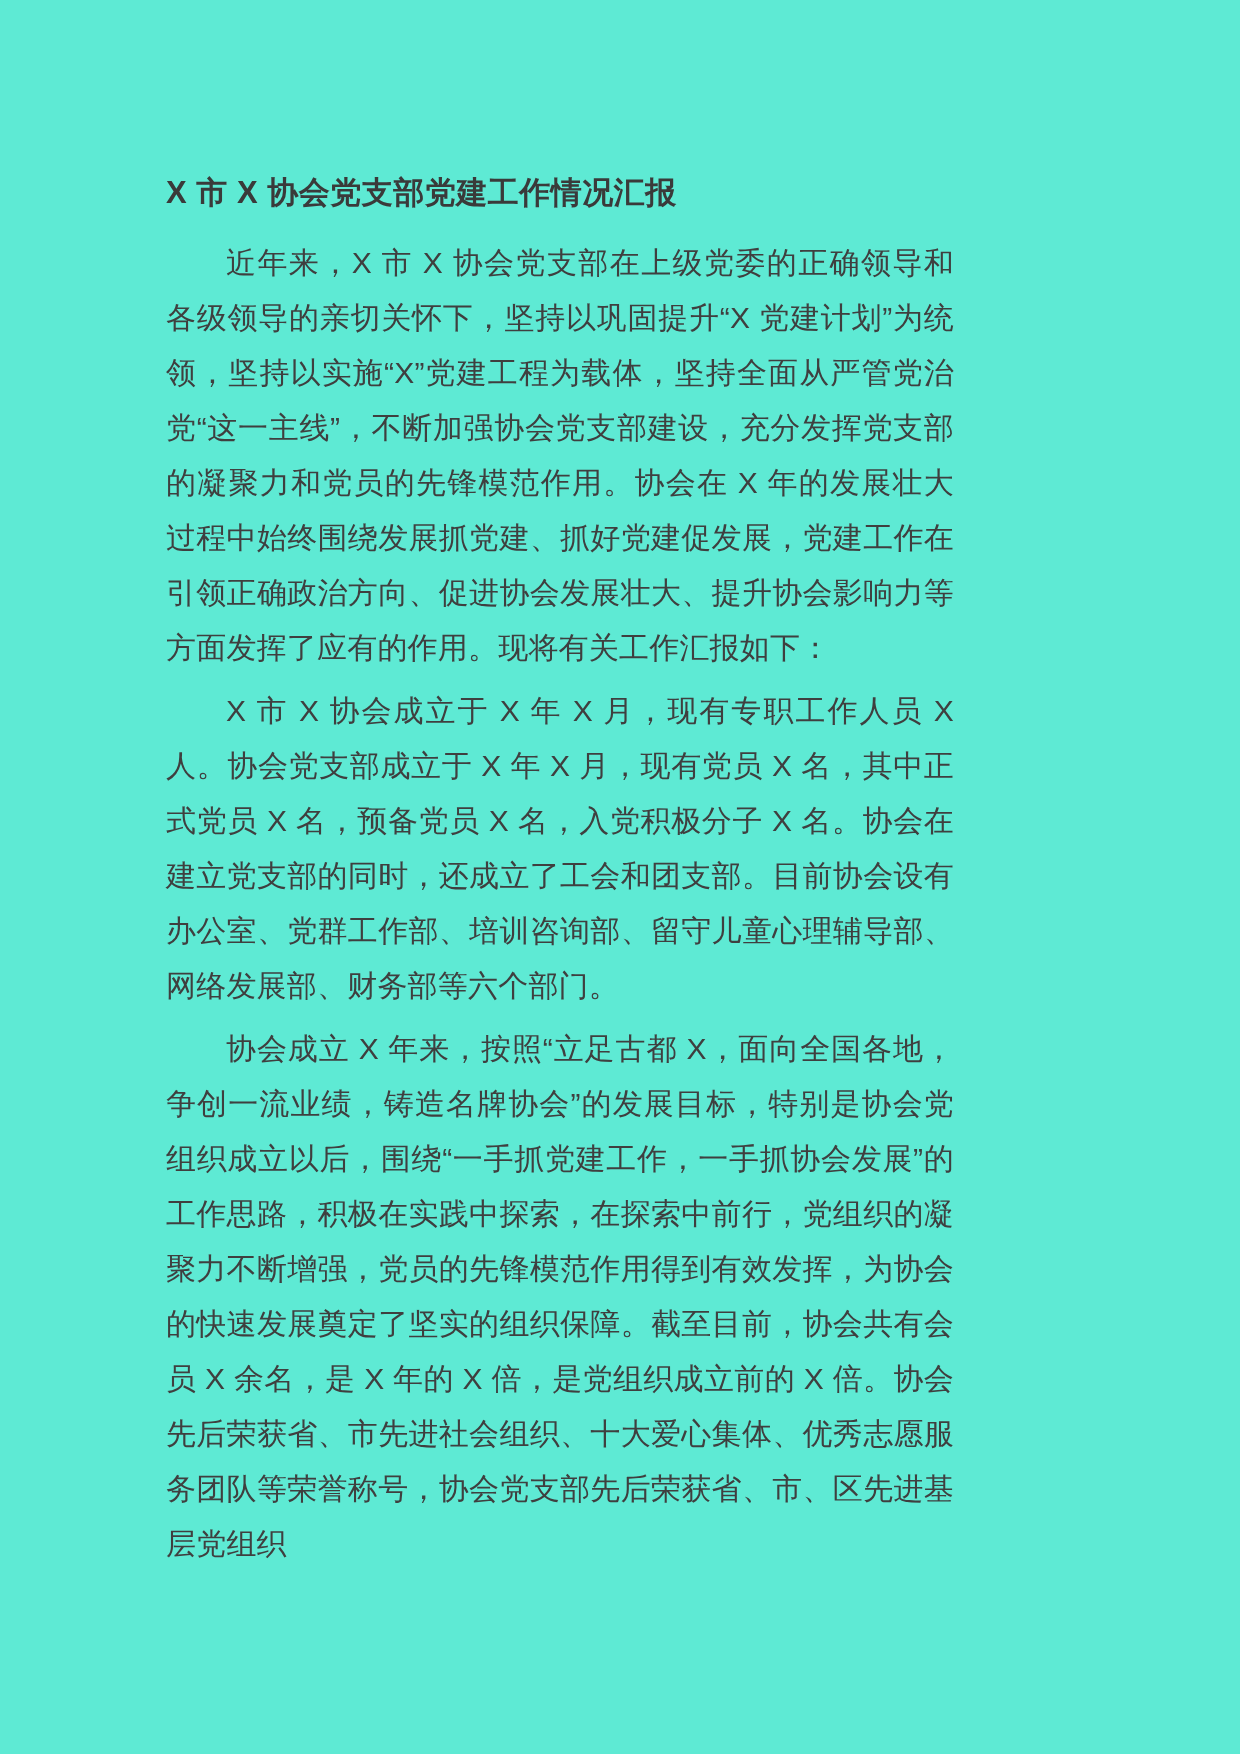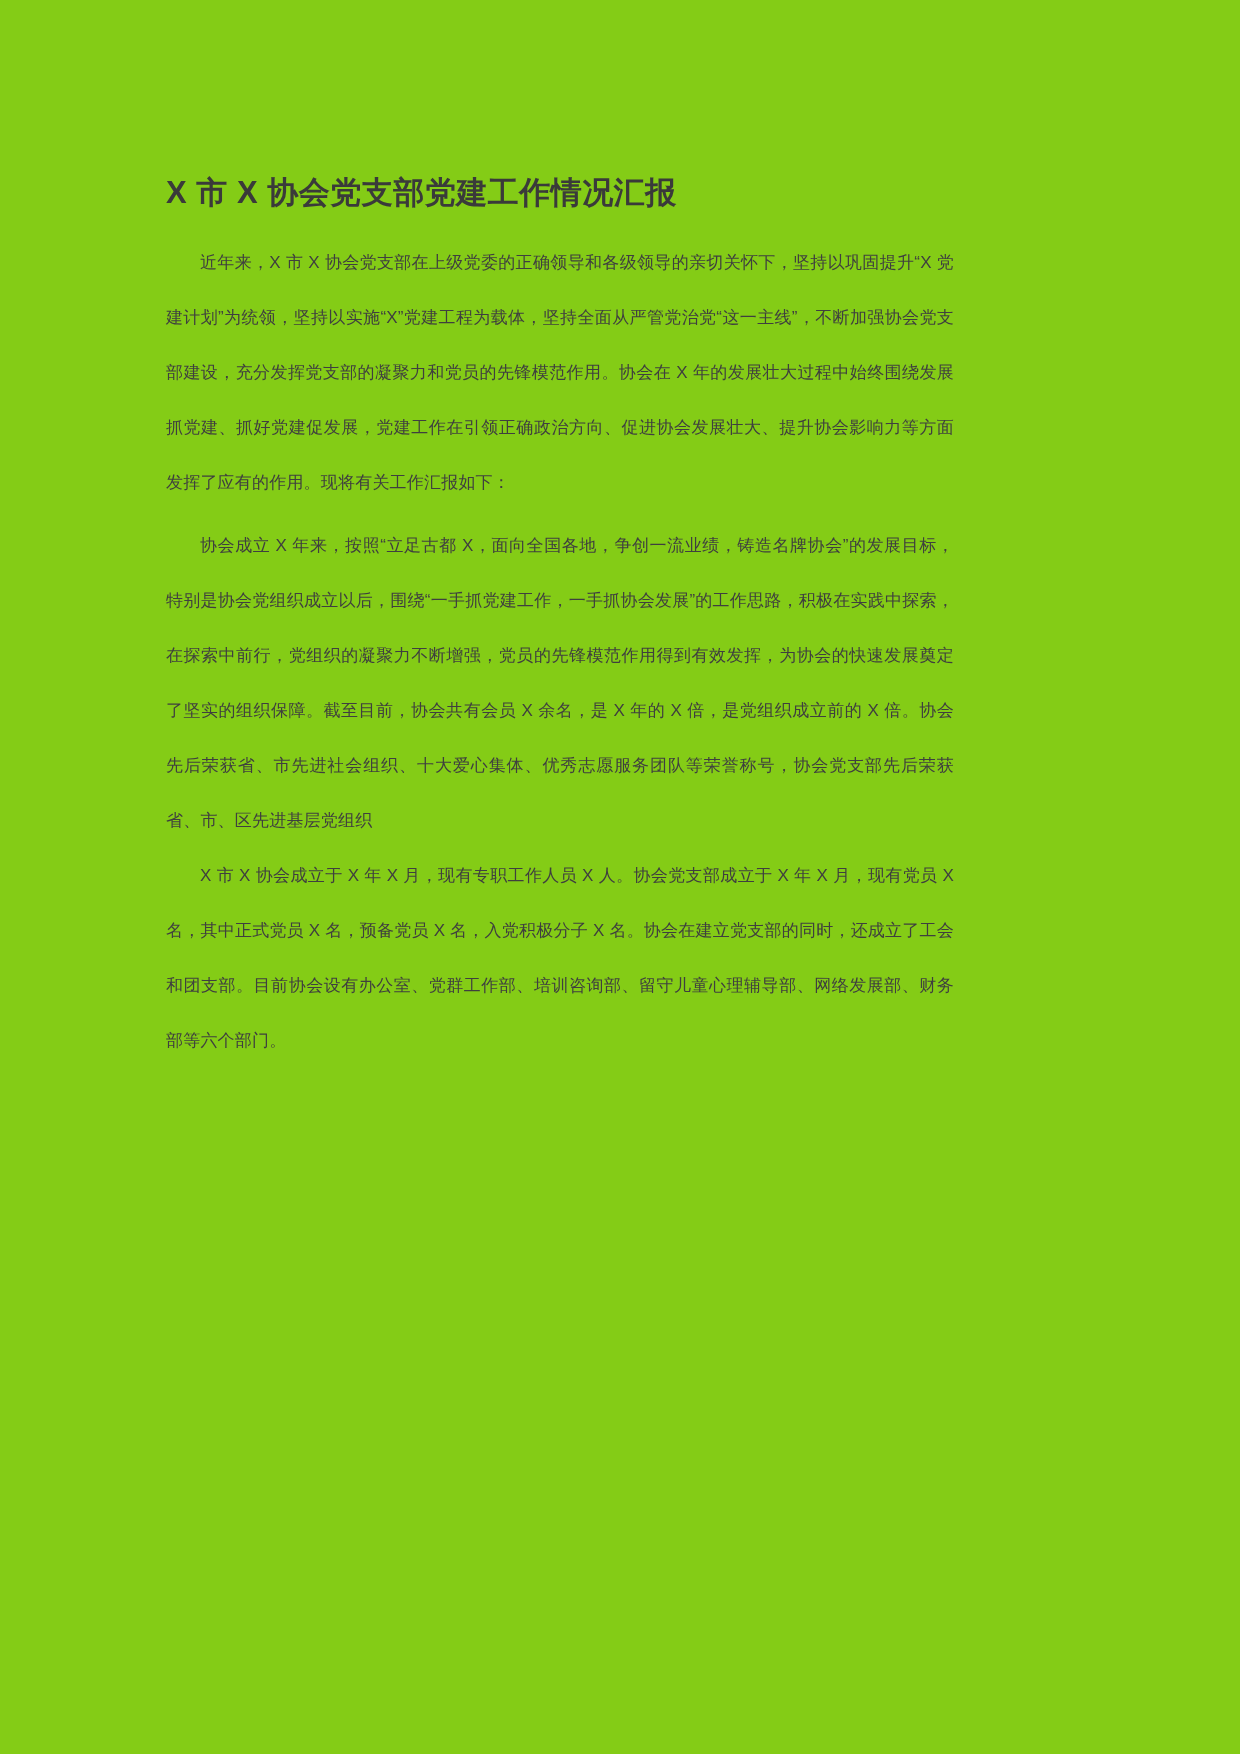--- a/index.html
+++ b/index.html
@@ -5,21 +5,21 @@
   html, body {
     margin: 0;
     padding: 0;
     background: #ffffff;
   }
 
   .page {
     position: relative;
     width: 1240px;
     height: 1754px;
-    background: #84cc16;
+    background: #5eead4;
     overflow: hidden;
     box-sizing: border-box;
     font-family: "Liberation Sans", "DejaVu Sans", sans-serif;
     color: #3b3b3b;
     padding-left: 33px;
   }
 
   .content {
     position: absolute;
     left: 166px;
@@ -31,21 +31,21 @@
     font-size: 31px;
     font-weight: bold;
     color: #3a3a3a;
     letter-spacing: 0.5px;
     line-height: 1.5;
     margin: 0 0 18px 0;
     white-space: nowrap;
   }
 
   .para {
-    font-size: 17px;
+    font-size: 30px;
     line-height: 55px;
     color: #3f3f3f;
     margin: 0 0 8px 0;
     text-align: justify;
     text-justify: inter-character;
     text-indent: 2em;
     letter-spacing: 0.2px;
     word-break: break-all;
   }
 
@@ -68,18 +68,18 @@
 <body>
 
 <div class="page">
   <div class="content">
 
     <h1 class="doc-title">X 市 X 协会党支部党建工作情况汇报</h1>
 
     <p class="para">近年来，X 市 X 协会党支部在上级党委的正确领导和各级领导的亲切关怀下，坚持以巩固提升“X 党建计划”为统领，坚持以实施“X”党建工程为载体，坚持全面从严管党治党“这一主线”，不断加强协会党支部建设，充分发挥党支部的凝聚力和党员的先锋模范作用。协会在 X 年的发展壮大过程中始终围绕发展抓党建、抓好党建促发展，党建工作在引领正确政治方向、促进协会发展壮大、提升协会影响力等方面发挥了应有的作用。现将有关工作汇报如下：</p>
 
 
+    <p class="para">X 市 X 协会成立于 X 年 X 月，现有专职工作人员 X 人。协会党支部成立于 X 年 X 月，现有党员 X 名，其中正式党员 X 名，预备党员 X 名，入党积极分子 X 名。协会在建立党支部的同时，还成立了工会和团支部。目前协会设有办公室、党群工作部、培训咨询部、留守儿童心理辅导部、网络发展部、财务部等六个部门。</p>
+
     <p class="para clipped">协会成立 X 年来，按照“立足古都 X，面向全国各地，争创一流业绩，铸造名牌协会”的发展目标，特别是协会党组织成立以后，围绕“一手抓党建工作，一手抓协会发展”的工作思路，积极在实践中探索，在探索中前行，党组织的凝聚力不断增强，党员的先锋模范作用得到有效发挥，为协会的快速发展奠定了坚实的组织保障。截至目前，协会共有会员 X 余名，是 X 年的 X 倍，是党组织成立前的 X 倍。协会先后荣获省、市先进社会组织、十大爱心集体、优秀志愿服务团队等荣誉称号，协会党支部先后荣获省、市、区先进基层党组织</p>
-
-    <p class="para">X 市 X 协会成立于 X 年 X 月，现有专职工作人员 X 人。协会党支部成立于 X 年 X 月，现有党员 X 名，其中正式党员 X 名，预备党员 X 名，入党积极分子 X 名。协会在建立党支部的同时，还成立了工会和团支部。目前协会设有办公室、党群工作部、培训咨询部、留守儿童心理辅导部、网络发展部、财务部等六个部门。</p>
 
   </div>
 </div>
 
 </body></html>

